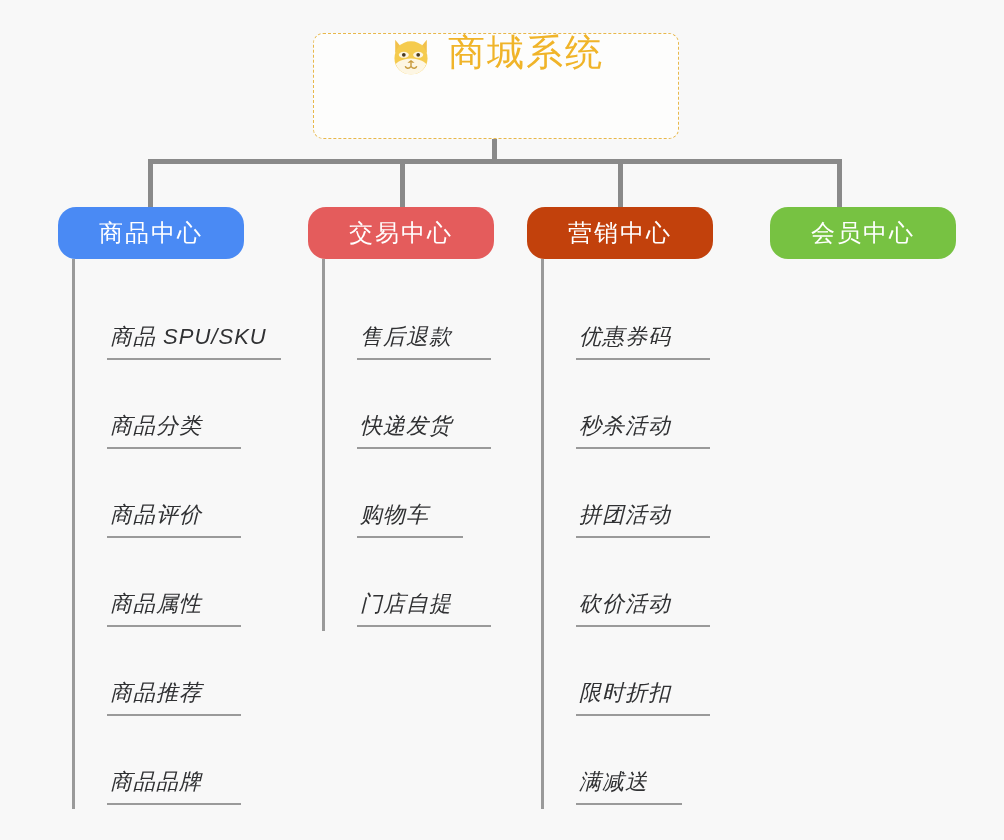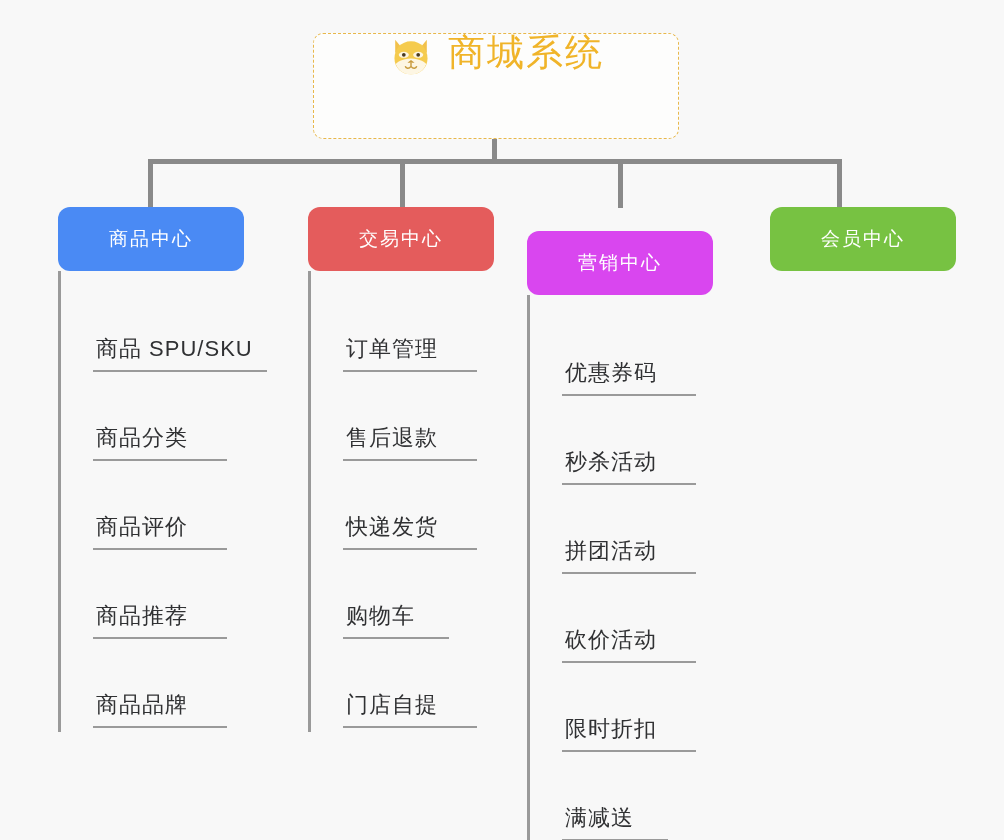--- a/index.html
+++ b/index.html
@@ -74,35 +74,37 @@
   }
 
   
   .column {
     position: absolute;
     top: 207px;
     width: 186px;
   }
 
   .col-header {
-    height: 64px;
-    border-radius: 12px;
+    height: 52px;
+    border-radius: 18px;
     color: #ffffff;
-    font-size: 19px;
+    font-size: 24px;
     letter-spacing: 2px;
     display: flex;
     align-items: center;
     justify-content: center;
     box-sizing: border-box;
   }
 
   .col-body {
     position: relative;
+    margin-left: 14px;
     border-left: 3px solid #9a9a9a;
     padding-top: 16px;
+    font-style: italic;
   }
 
   .leaf {
     position: relative;
     height: 89px;
     box-sizing: border-box;
     display: flex;
     align-items: flex-end;
     padding-left: 32px;
     padding-bottom: 4px;
@@ -157,49 +159,49 @@
         <div class="leaf">
           <div class="leaf-label wide">商品 SPU/SKU</div>
         </div>
         <div class="leaf">
           <div class="leaf-label four">商品分类</div>
         </div>
         <div class="leaf">
           <div class="leaf-label four">商品评价</div>
         </div>
         <div class="leaf">
+          <div class="leaf-label four">商品属性</div>
+        </div>
+        <div class="leaf">
           <div class="leaf-label four">商品推荐</div>
         </div>
         <div class="leaf">
           <div class="leaf-label four">商品品牌</div>
         </div>
       </div>
     </div>
     <div class="column" style="left: 308px;">
       <div class="col-header" style="background: rgb(228, 92, 92);">交易中心</div>
       <div class="col-body">
         <div class="leaf">
-          <div class="leaf-label four">订单管理</div>
-        </div>
-        <div class="leaf">
           <div class="leaf-label four">售后退款</div>
         </div>
         <div class="leaf">
           <div class="leaf-label four">快递发货</div>
         </div>
         <div class="leaf">
           <div class="leaf-label three">购物车</div>
         </div>
         <div class="leaf">
           <div class="leaf-label four">门店自提</div>
         </div>
       </div>
     </div>
     <div class="column" style="left: 527px;">
-      <div class="col-header" style="background: #d946ef; margin-top: 24px;">营销中心</div>
+      <div class="col-header" style="background: #c2410c;">营销中心</div>
       <div class="col-body">
         <div class="leaf">
           <div class="leaf-label four">优惠券码</div>
         </div>
         <div class="leaf">
           <div class="leaf-label four">秒杀活动</div>
         </div>
         <div class="leaf">
           <div class="leaf-label four">拼团活动</div>
         </div>

